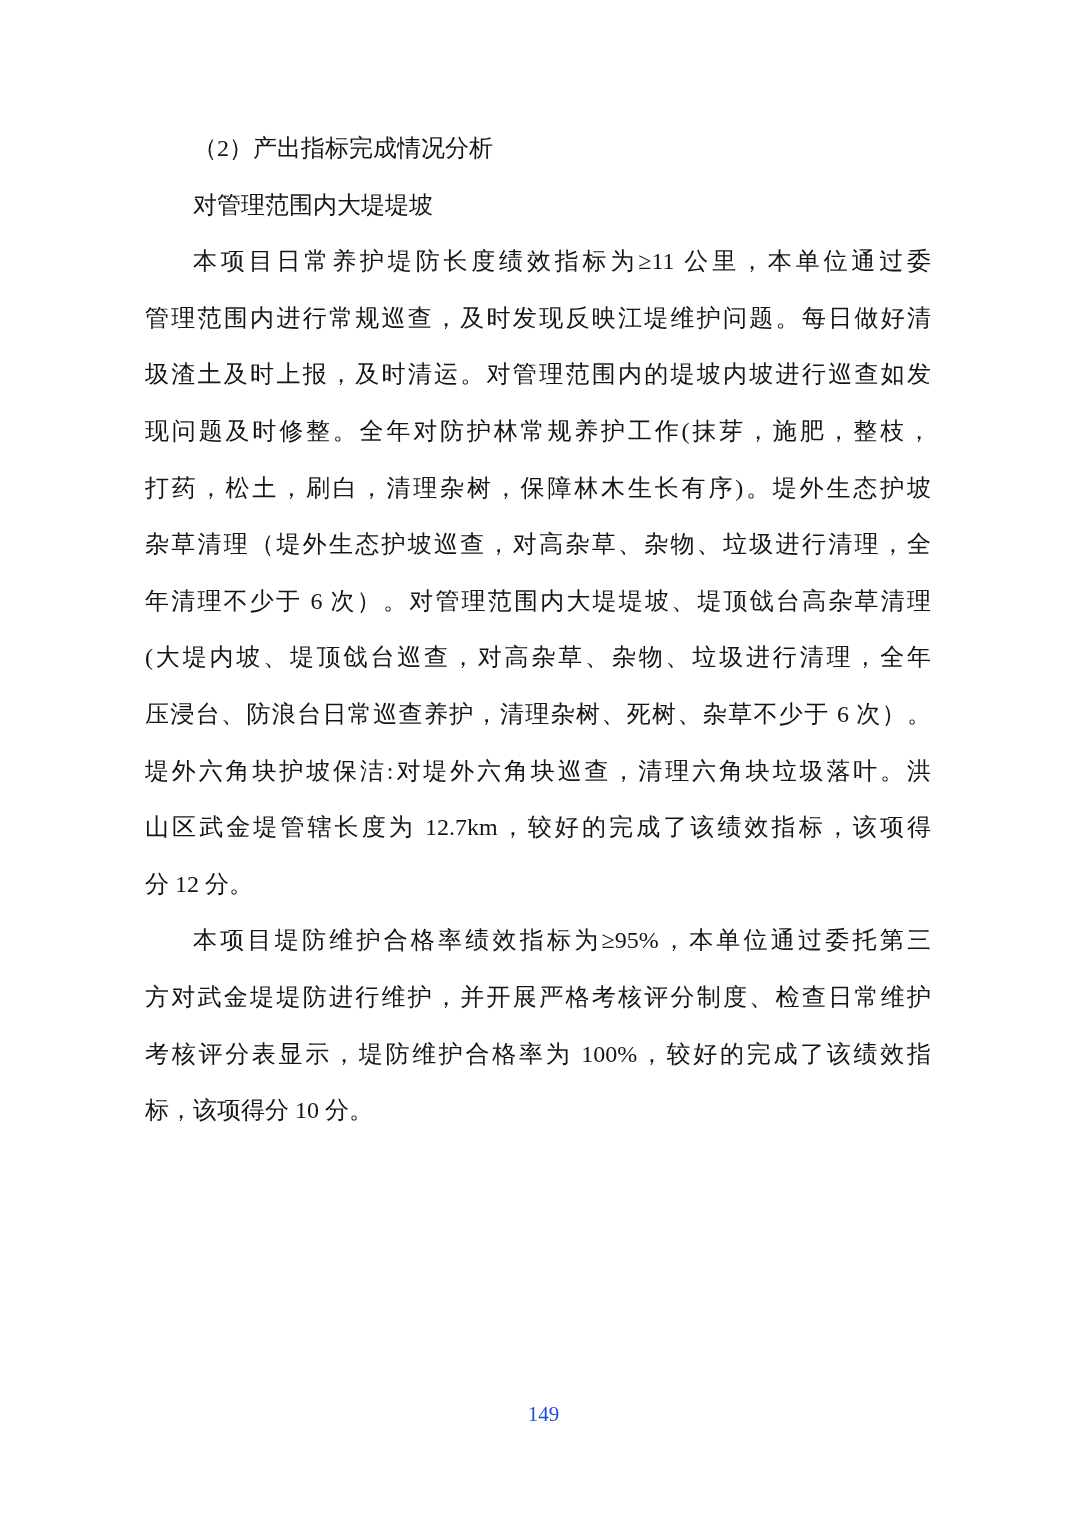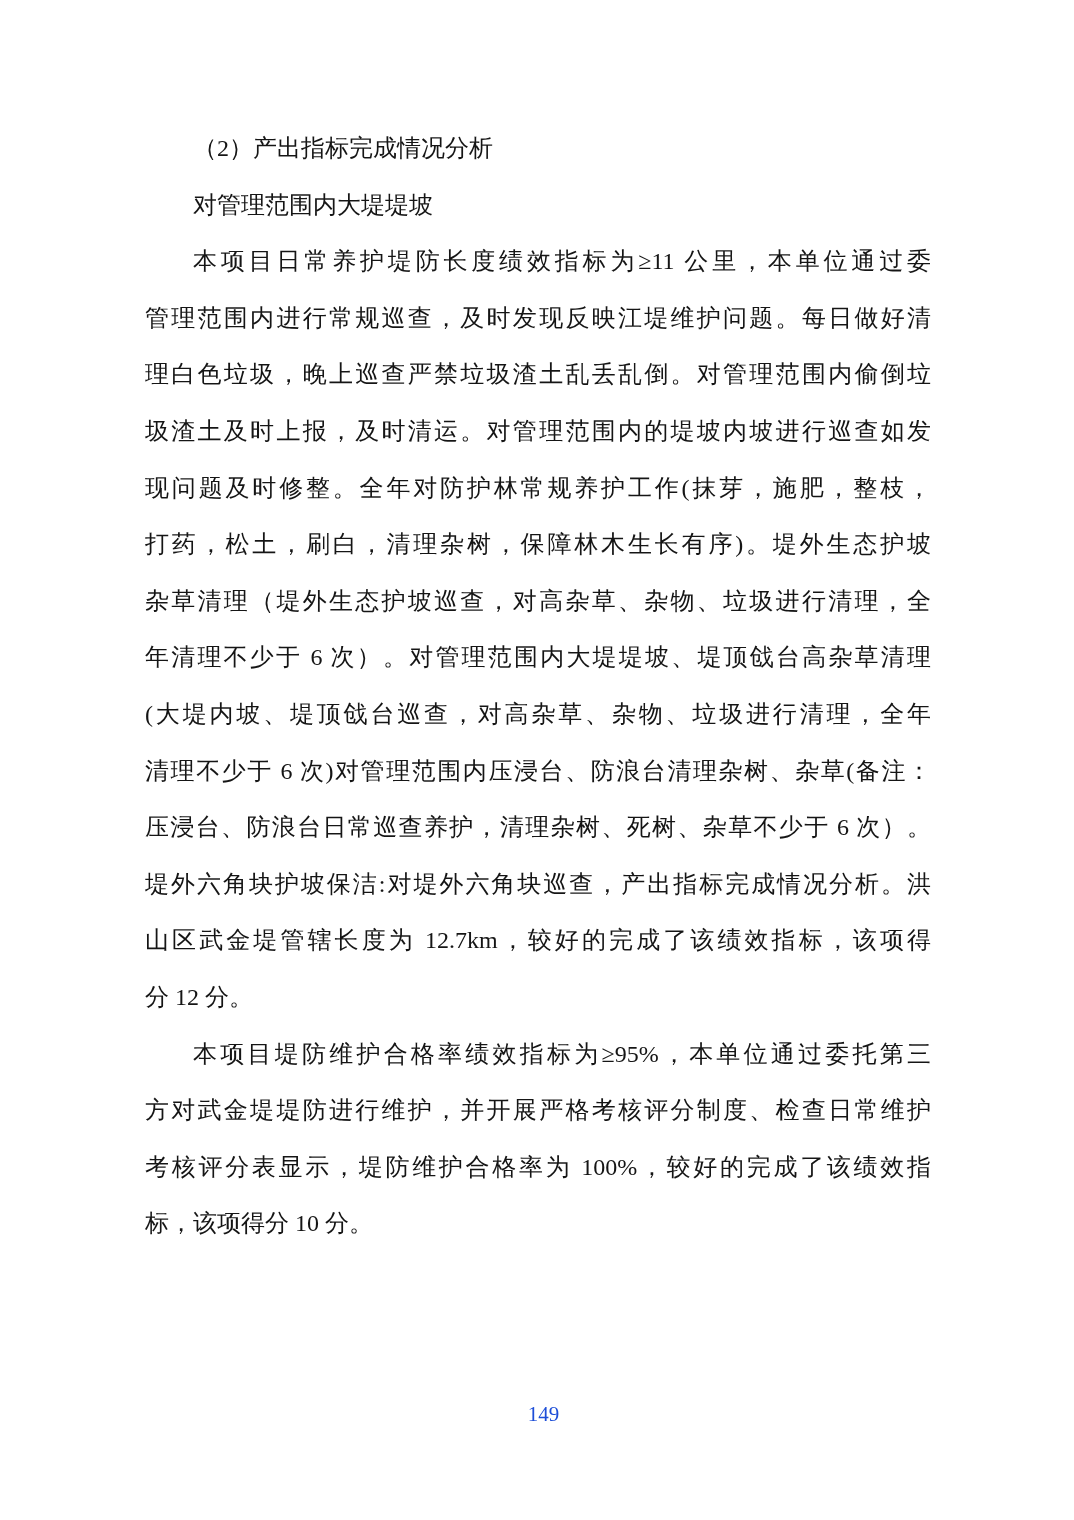--- a/index.html
+++ b/index.html
@@ -54,30 +54,28 @@
 <body>
 
 <div class="page">
   <div class="content">
 
     <div class="line ind">（2）产出指标完成情况分析</div>
 
     <div class="line ind">对管理范围内大堤堤坡</div>
     <div class="line ind j">本项目日常养护堤防长度绩效指标为≥11 公里，本单位通过委</div>
     <div class="line j">管理范围内进行常规巡查，及时发现反映江堤维护问题。每日做好清</div>
-    <div class="line j">理白色垃圾，晚上巡查严禁垃圾渣土乱丢乱倒。对管理范围内偷倒垃</div>
     <div class="line j">圾渣土及时上报，及时清运。对管理范围内的堤坡内坡进行巡查如发</div>
     <div class="line j">现问题及时修整。全年对防护林常规养护工作(抹芽，施肥，整枝，</div>
     <div class="line j">打药，松土，刷白，清理杂树，保障林木生长有序)。堤外生态护坡</div>
     <div class="line j">杂草清理（堤外生态护坡巡查，对高杂草、杂物、垃圾进行清理，全</div>
     <div class="line j">年清理不少于 6 次）。对管理范围内大堤堤坡、堤顶戗台高杂草清理</div>
     <div class="line j">(大堤内坡、堤顶戗台巡查，对高杂草、杂物、垃圾进行清理，全年</div>
-    <div class="line j">清理不少于 6 次)对管理范围内压浸台、防浪台清理杂树、杂草(备注：</div>
     <div class="line j">压浸台、防浪台日常巡查养护，清理杂树、死树、杂草不少于 6 次）。</div>
-    <div class="line j">堤外六角块护坡保洁:对堤外六角块巡查，产出指标完成情况分析。洪</div>
+    <div class="line j">堤外六角块护坡保洁:对堤外六角块巡查，清理六角块垃圾落叶。洪</div>
     <div class="line j">山区武金堤管辖长度为 12.7km，较好的完成了该绩效指标，该项得</div>
     <div class="line">分 12 分。</div>
 
     <div class="line ind j">本项目堤防维护合格率绩效指标为≥95%，本单位通过委托第三</div>
     <div class="line j">方对武金堤堤防进行维护，并开展严格考核评分制度、检查日常维护</div>
     <div class="line j">考核评分表显示，堤防维护合格率为 100%，较好的完成了该绩效指</div>
     <div class="line">标，该项得分 10 分。</div>
 
   </div>
 

